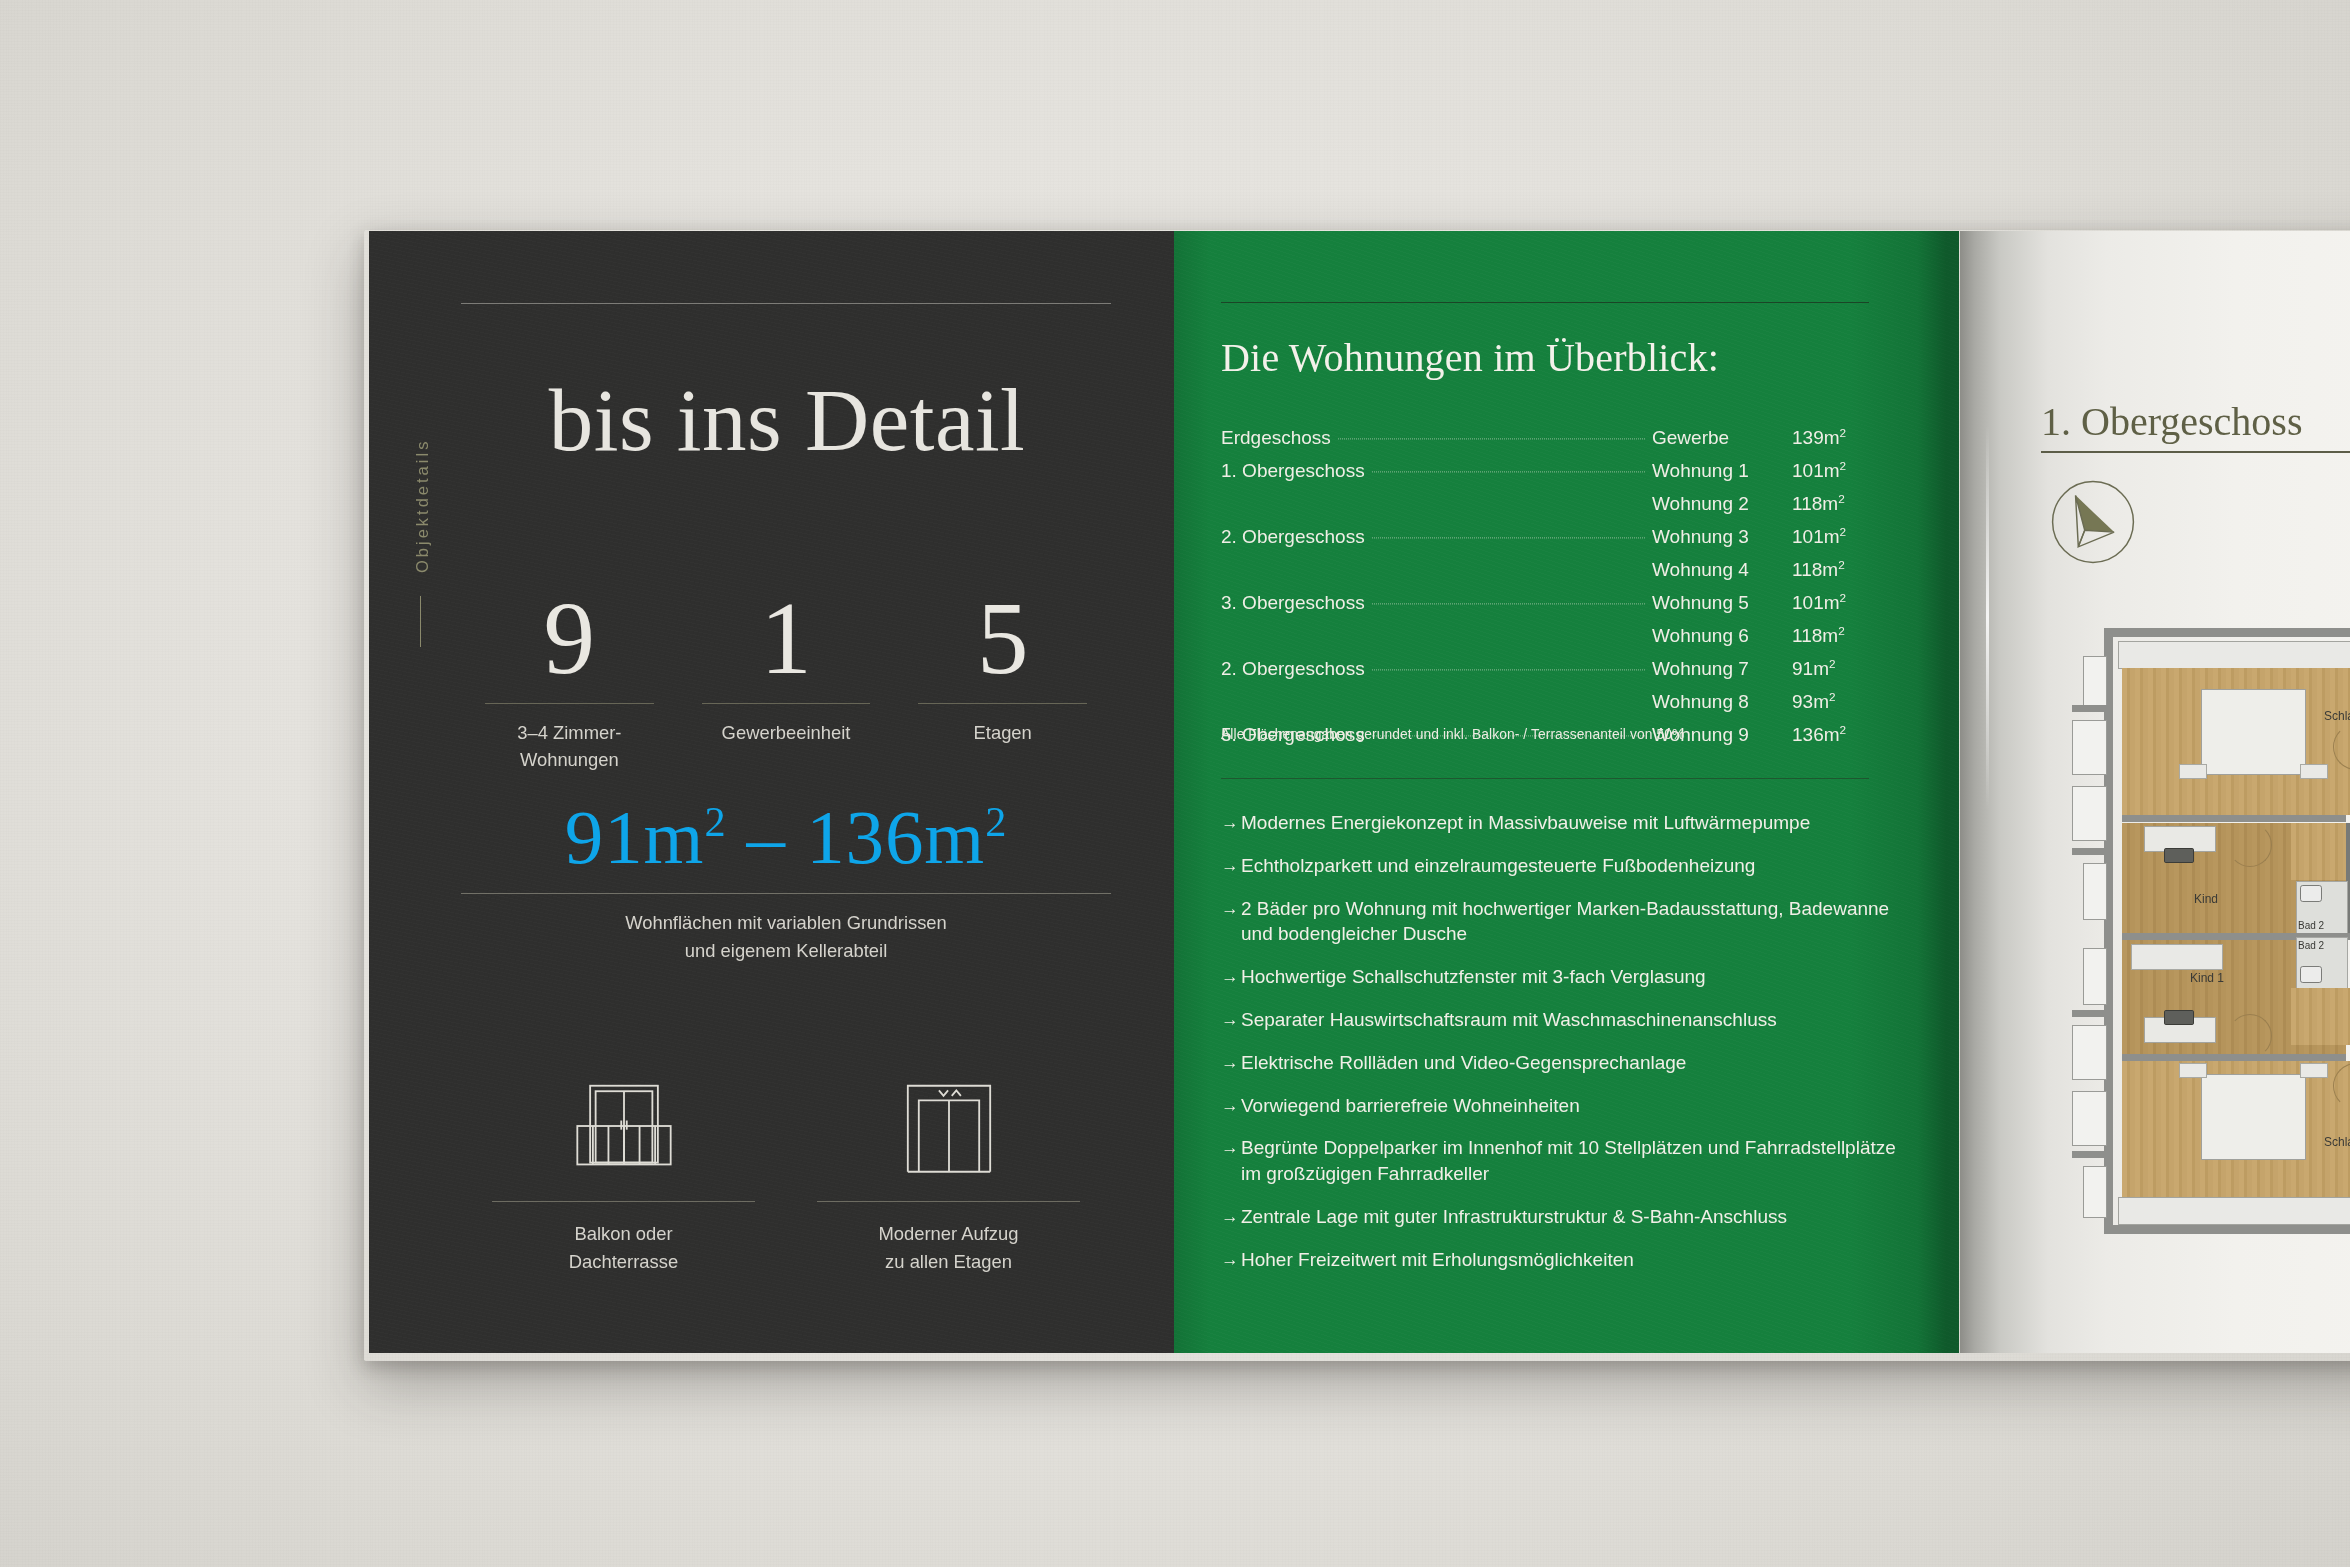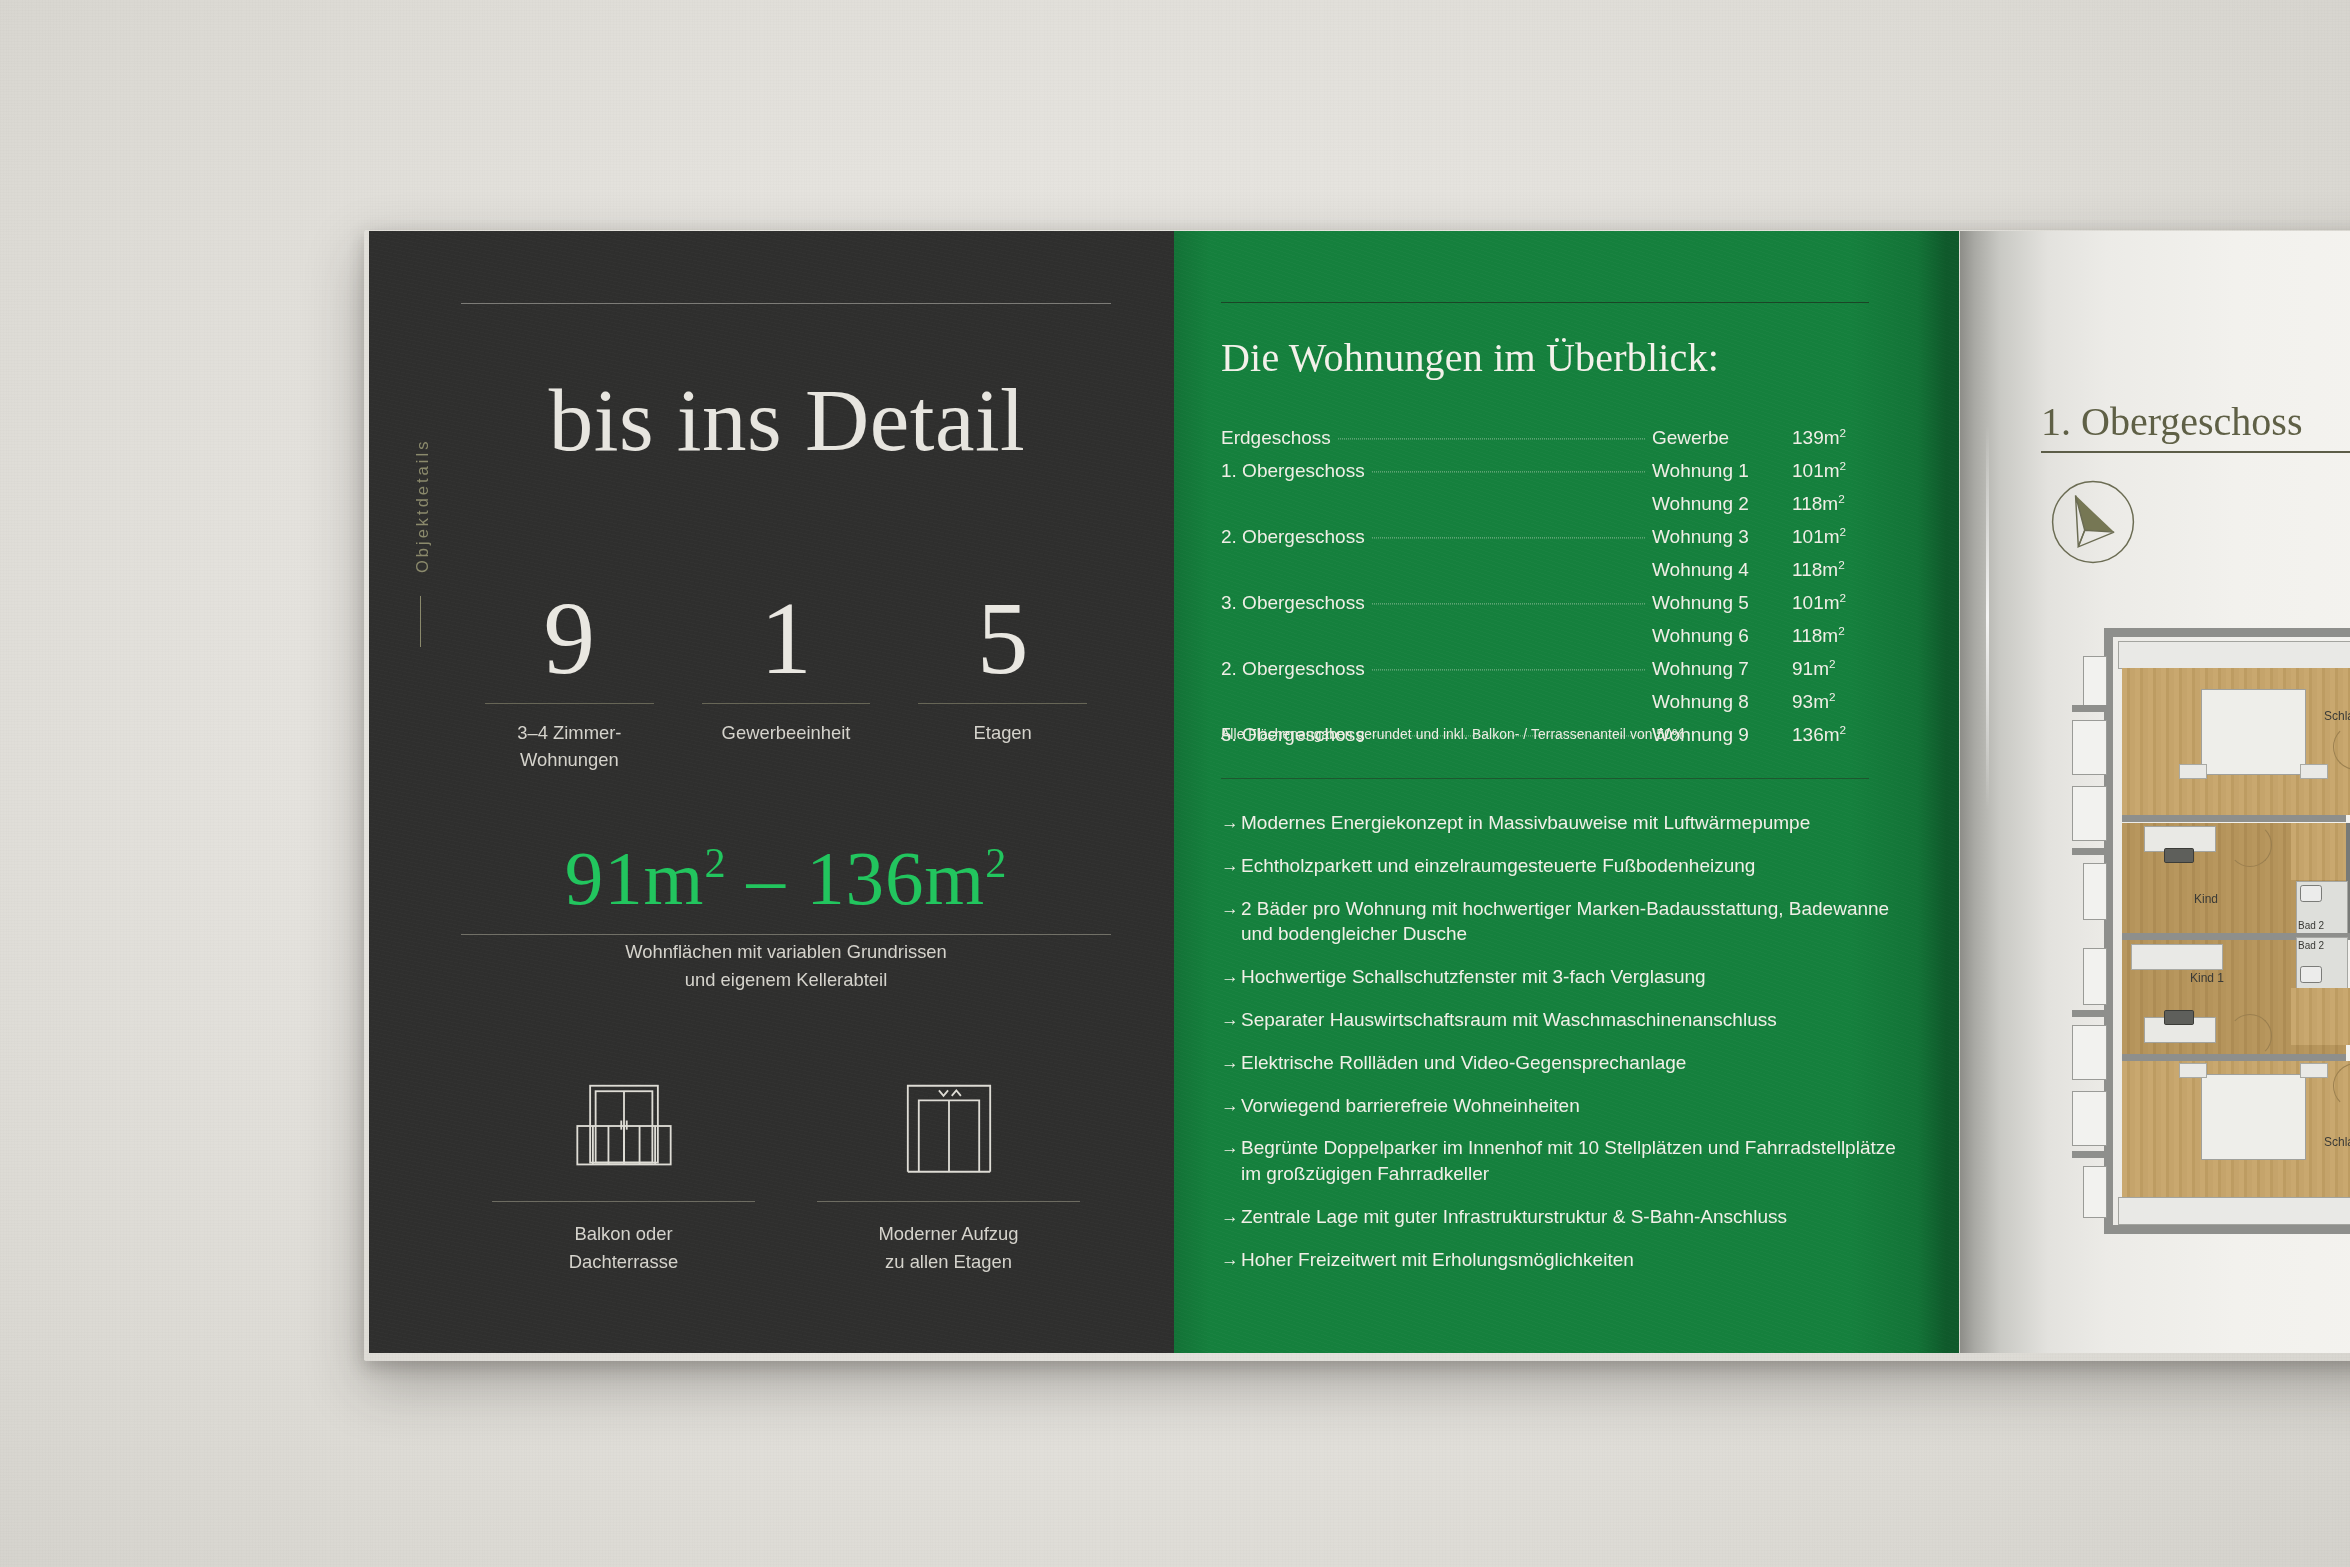--- a/index.html
+++ b/index.html
@@ -85,25 +85,25 @@
   }
   .stat .srule{height:0.9px;background:rgba(150,148,120,.55);margin:13px 24px 0;}
   .stat .slabel{
     margin-top:16.5px;font-size:18.4px;line-height:1.45;color:#d5d3cc;
   }
 
   
   #area-block{position:absolute;left:92px;top:568px;width:650px;text-align:center;}
   #area-value{
     font-family:"Liberation Serif", serif;
-    font-size:77px;line-height:1;color:#22c55e;letter-spacing:0.9px;margin-top:41px;
+    font-size:77px;line-height:1;color:#0ea5e9;letter-spacing:0.9px;
   }
   #area-value sup{font-size:.55em;vertical-align:super;}
   #area-rule{height:0.9px;background:rgba(180,178,160,.5);margin:16.5px 0 0;}
-  #area-caption{margin-top:4px;font-size:18.4px;line-height:1.5;color:#d5d3cc;}
+  #area-caption{margin-top:16px;font-size:18.4px;line-height:1.5;color:#d5d3cc;}
 
   
   #feature-row{
     position:absolute;left:92px;top:825px;width:650px;display:flex;
   }
   .feat{flex:1;text-align:center;position:relative;}
   .feat .icon-wrap{height:130px;display:flex;align-items:flex-end;justify-content:center;}
   .feat .frule{height:0.9px;background:rgba(160,158,140,.55);margin:14.7px 31px 0;}
   .feat .flabel{margin-top:18.4px;font-size:18.4px;line-height:1.5;color:#d5d3cc;}
 

